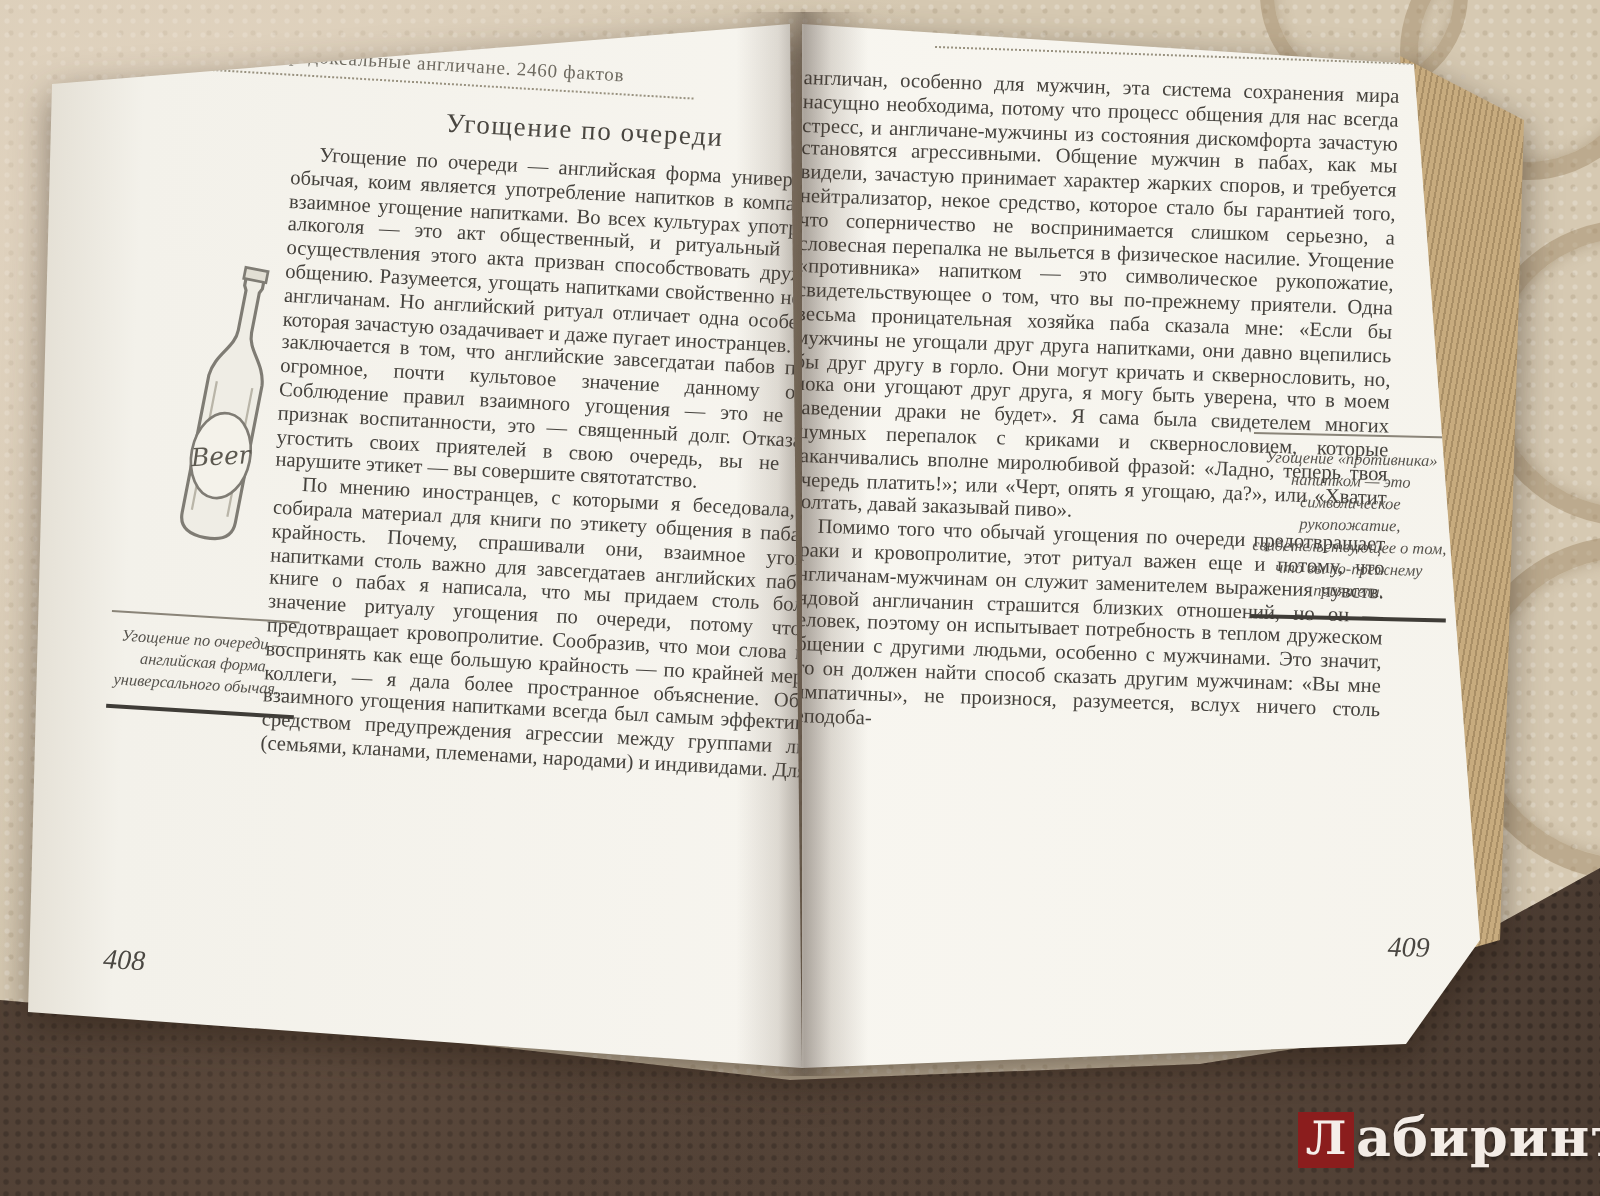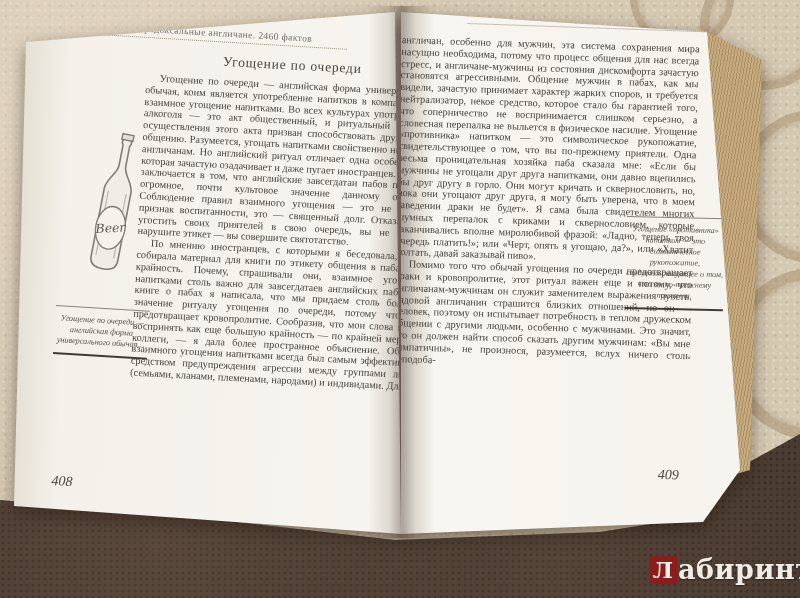--- a/index.html
+++ b/index.html
@@ -64,21 +64,21 @@
   .bt-right p.cont{text-indent:0;}
   .margin-note{position:absolute;transform-origin:left top;color:#55524c;}
   .margin-note .rule-thin{border-top:1px solid #8a8478;}
   .margin-note .rule-thick{border-top:2.5px solid #3f3c37;margin-top:7px;}
   .margin-note .note-text{font-style:italic;font-size:8.2px;line-height:11px;
     text-align:center;padding:6px 0 0 0;}
   .mn-left{left:56px;top:305px;width:94px;transform:rotate(3.5deg);}
   .mn-right{left:627px;top:216px;width:98px;transform:rotate(1.3deg);}
   .page-num{position:absolute;font-size:14px;font-style:italic;color:#4a4742;transform-origin:left top;}
   .pn-left{left:52px;top:473px;transform:rotate(3deg);}
-  .pn-right{left:658px;top:467px;transform:rotate(1deg);}
+  .pn-right{left:694px;top:467px;transform:rotate(1deg);}
 
   
   .bottle{position:absolute;left:70px;top:120px;width:92px;height:158px;
     transform:rotate(11deg);transform-origin:center;}
 
   
   .watermark{position:absolute;left:649px;top:554px;display:flex;align-items:center;
     font-family:"DejaVu Serif",serif;font-weight:700;}
   .wm-box{width:28px;height:28px;background:#8b1d1d;color:#f5eeea;display:flex;
     align-items:center;justify-content:center;font-size:23px;line-height:1;}

